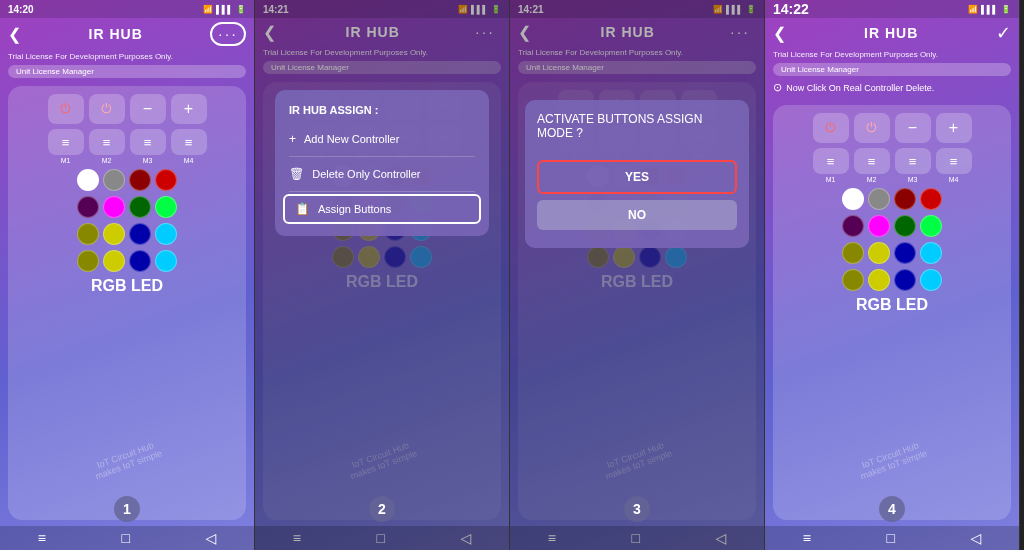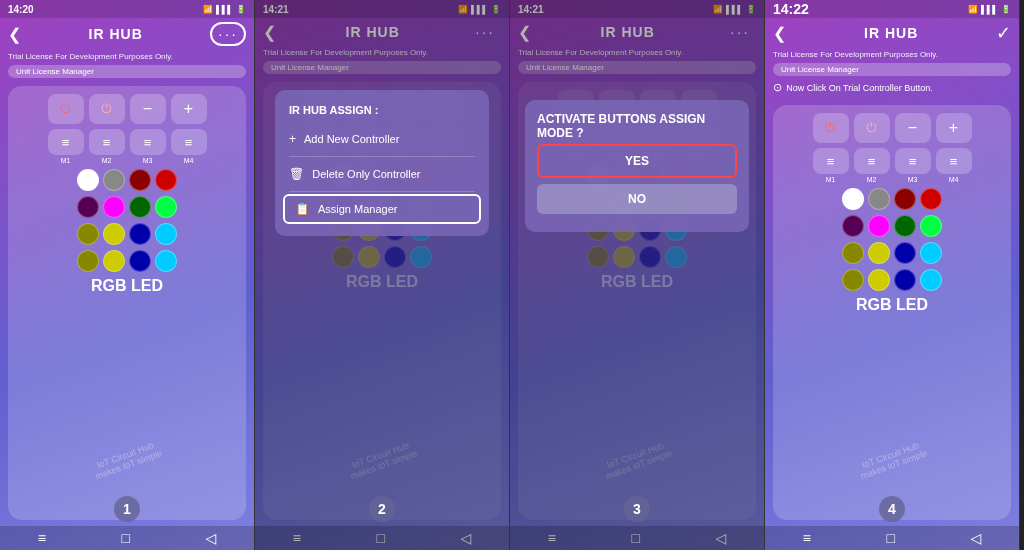--- a/index.html
+++ b/index.html
@@ -220,23 +220,23 @@
       top: 100px;
       left: 15px;
       right: 15px;
       background: rgba(120,100,180,0.95);
       border-radius: 10px;
       padding: 12px;
       z-index: 6;
     }
     .confirm-title {
       font-size: 12px;
-      font-weight: bold;
-      color: white;
-      margin-bottom: 4px;
+      font-weight: normal;
+      color: white;
+      margin-bottom: 20px;
     }
     .confirm-btn {
       display: block;
       width: 100%;
       padding: 8px;
       border-radius: 6px;
       font-size: 12px;
       font-weight: bold;
       text-align: center;
       margin-bottom: 6px;
@@ -429,21 +429,21 @@
           <span>Add New Controller</span>
         </div>
         <div class="options-divider"></div>
         <div class="options-item">
           <span class="opt-icon">🗑</span>
           <span>Delete Only Controller</span>
         </div>
         <div class="options-divider"></div>
         <div class="options-item highlighted">
           <span class="opt-icon">📋</span>
-          <span>Assign Manager</span>
+          <span>Assign Buttons</span>
         </div>
       </div>
       <div class="watermark"><span>IoT Circuit Hub</span><br><span>makes IoT simple</span></div>
       <div class="step-badge">2</div>
       <div class="nav-bar">
         <span class="nav-icon">≡</span>
         <span class="nav-icon">□</span>
         <span class="nav-icon">◁</span>
       </div>
     </div>
@@ -540,21 +540,21 @@
   </div>
       <div class="top-bar">
         <span class="back-icon">❮</span>
         <span class="title">IR HUB</span>
         <span class="check-icon" style="color: white; font-size: 18px;">✓</span>
       </div>
       <div class="license-bar">Trial License For Development Purposes Only.</div>
       <div class="license-btn">Unit License Manager</div>
       <div class="instruction-text">
         <span class="radio-icon">⊙</span>
-        <span>Now Click On Trial Controller Button.</span>
+        <span>Now Click On Real Controller Delete.</span>
       </div>
       <div class="remote-widget">
         <div class="remote-row">
           <div class="remote-btn power">⏻</div>
           <div class="remote-btn power2">⏻</div>
           <div class="remote-btn minus">−</div>
           <div class="remote-btn plus">+</div>
         </div>
         <div class="mode-row">
           <div class="mode-btn">

